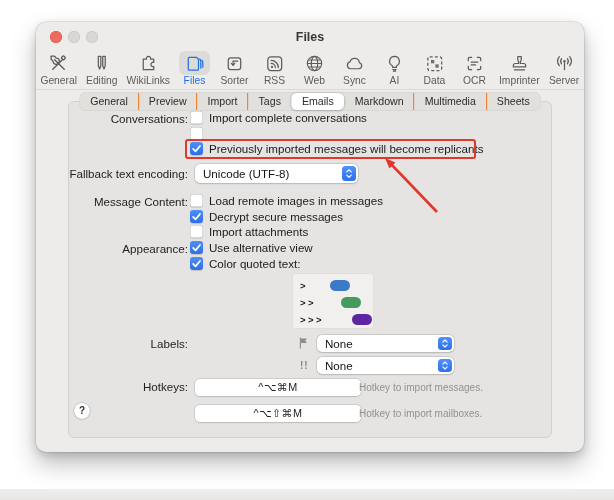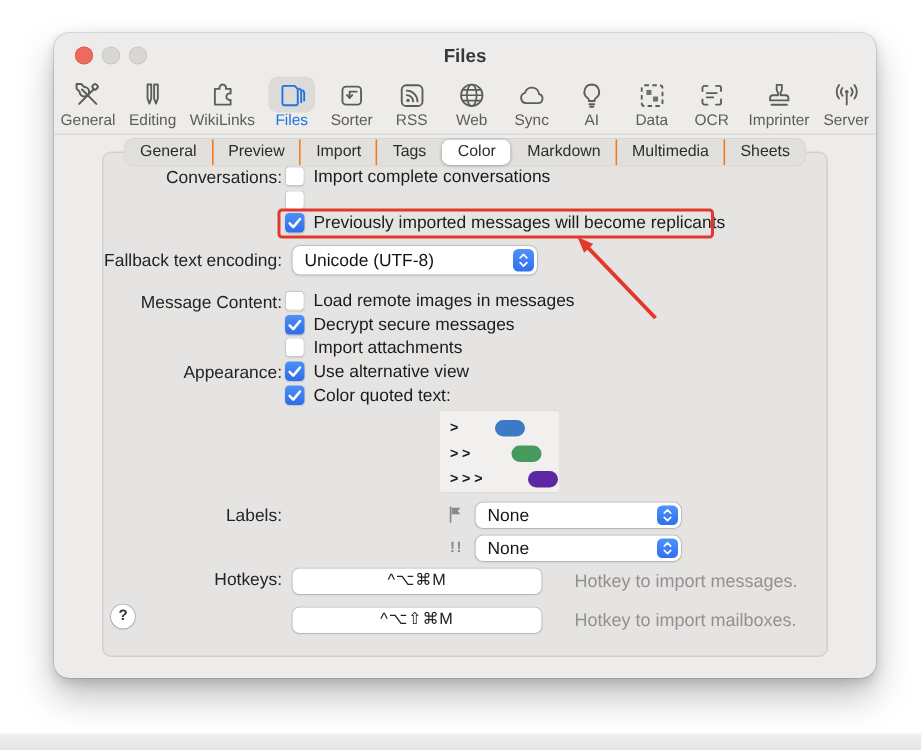--- a/index.html
+++ b/index.html
@@ -74,21 +74,21 @@
   .qrow { position:absolute; height:12px; display:flex; align-items:center; }
   .qprefix { font-size:9.5px; font-weight:bold; color:#1a1a1a; letter-spacing:2.5px; position:absolute; left:7px; }
   .swatch { width:20px; height:11px; border-radius:5.5px; position:absolute; }
 
   .caption { position:absolute; font-size:11.6px; color:#232323; white-space:nowrap; }
   .marker { position:absolute; font-size:10px; color:#8a8a8a; font-weight:bold; }
 
   .hotfield { position:absolute; left:159px; width:166px; height:17px; background:#fff; border-radius:4.5px;
     box-shadow:0 0 0 .5px rgba(0,0,0,.17), 0 .5px 1.5px rgba(0,0,0,.10);
     font-size:10.8px; color:#222; text-align:center; line-height:17px; letter-spacing:.5px; }
-  .hint { position:absolute; left:347px; font-size:12px; color:#929190; line-height:17px; white-space:nowrap;text-align:center; }
+  .hint { position:absolute; left:323px; font-size:10px; color:#929190; line-height:17px; white-space:nowrap;text-align:center; }
 
   .help-btn { position:absolute; left:38px; top:381px; width:16px; height:16px; border-radius:50%;
     background:#fff; box-shadow:0 0 0 .5px rgba(0,0,0,.22), 0 .5px 1.5px rgba(0,0,0,.18);
     font-size:10px; font-weight:bold; color:#333; text-align:center; line-height:16px; }
 
   
   .callout-box { position:absolute; left:149px; top:117px; width:291px; height:19.5px;
     border:2px solid var(--annot,#e2382c); border-radius:3px; z-index:5; }
   .callout-arrow { position:absolute; left:340px; top:130px; width:80px; height:70px; z-index:5; }
 </style>
@@ -257,21 +257,21 @@
         </span>
         <span class="tb-label">Server</span>
       </div>
     </div>
 
   <div class="tabs" id="tabs">
       <div class="seg">General</div>
       <div class="seg">Preview</div>
       <div class="seg">Import</div>
       <div class="seg">Tags</div>
-      <div class="seg selected">Color</div>
+      <div class="seg selected">Emails</div>
       <div class="seg">Markdown</div>
       <div class="seg">Multimedia</div>
       <div class="seg">Sheets</div>
     </div>
 
   <div class="panel"></div>
 
   <div class="flabel" style="top:90px">Conversations:</div>
   <div class="flabel" style="top:145px">Fallback text encoding:</div>
   <div class="flabel" style="top:173px">Message Content:</div>

